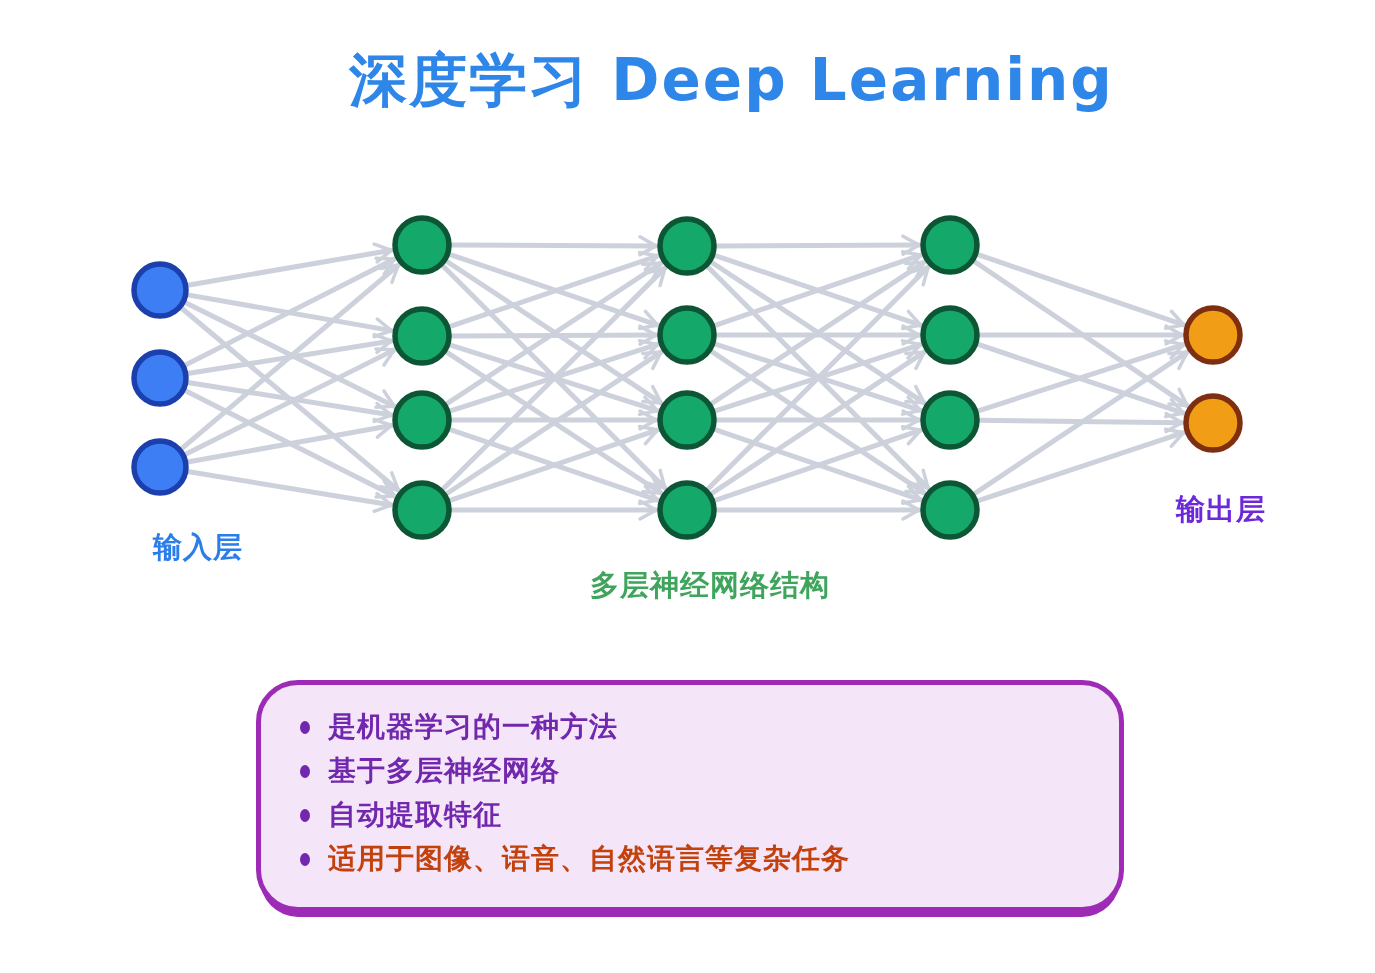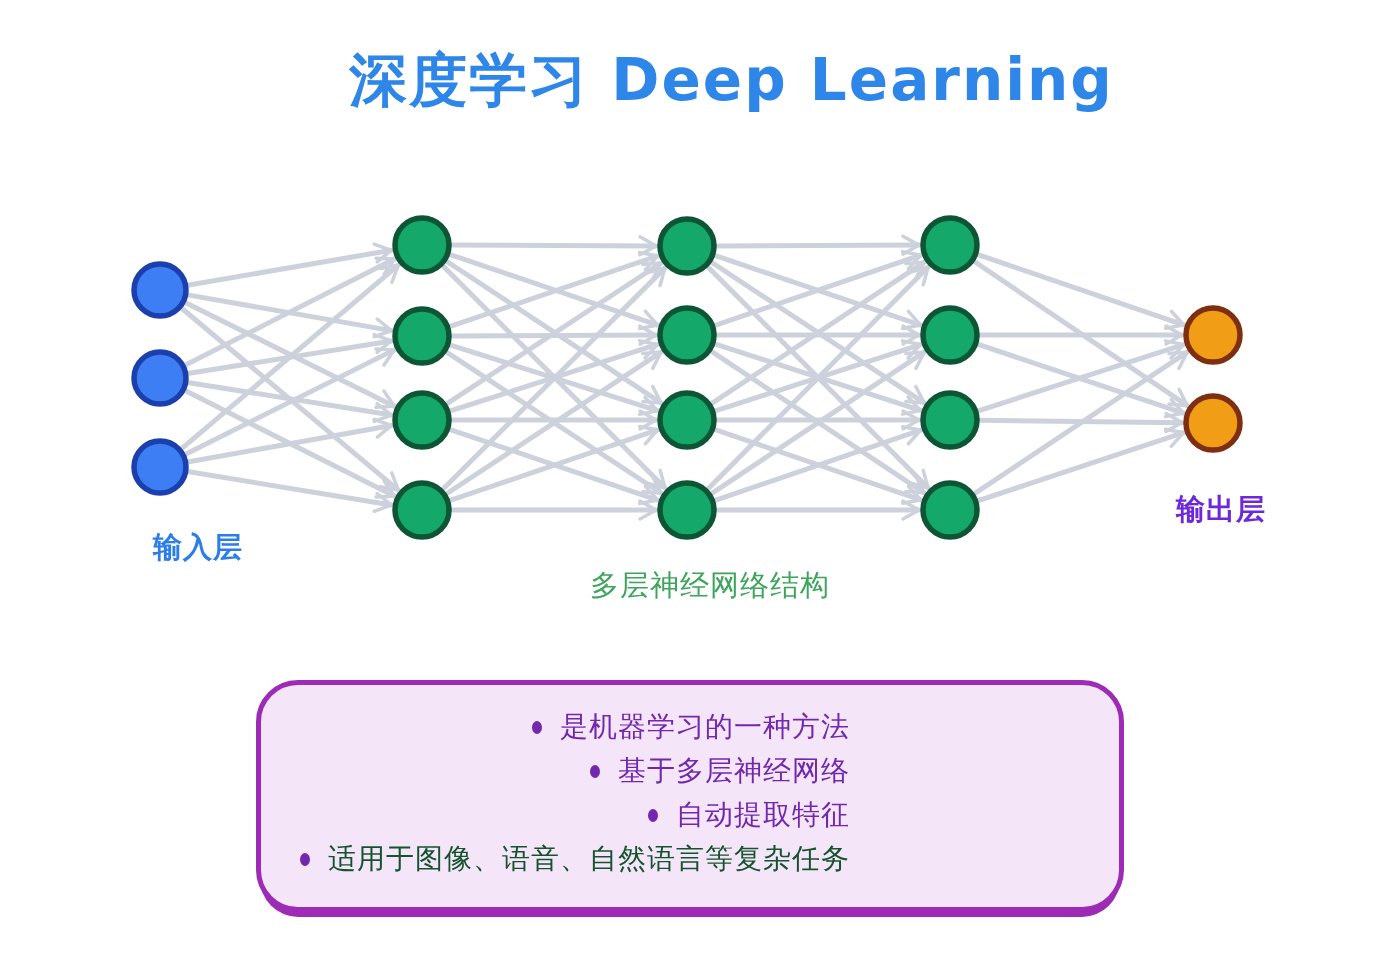--- a/index.html
+++ b/index.html
@@ -8,31 +8,31 @@
     font-family:"DejaVu Sans",sans-serif;overflow:hidden;
   }
   .title{
     position:absolute;top:44px;left:0;width:100%;text-align:center;
     font-size:58px;font-weight:700;letter-spacing:2px;line-height:72px;
   }
   #network-svg{position:absolute;left:0;top:0;}
   .layer-label{position:absolute;font-size:29px;font-weight:700;letter-spacing:1px;}
   .label-input{left:118px;top:528px;margin-left:35px;}
   .label-output{left:1176px;top:490px;}
-  .caption{position:absolute;left:590px;top:566px;font-size:29px;font-weight:400;letter-spacing:1px;}
+  .caption{position:absolute;left:590px;top:566px;font-size:29px;font-weight:700;letter-spacing:1px;}
   .info-box{
     position:absolute;left:256px;top:680px;width:868px;height:232px;
     border:5px solid;border-radius:42px;box-sizing:border-box;
   }
   .info-list{
     position:absolute;left:300px;top:705px;margin:0;padding:0;list-style:none;
   }
   .info-list li{
     display:flex;align-items:center;height:44px;
-    font-size:28px;font-weight:400;letter-spacing:1px;white-space:nowrap;justify-content:flex-end;
+    font-size:28px;font-weight:700;letter-spacing:1px;white-space:nowrap;
   }
   .dot{
     width:10px;height:13px;border-radius:50%;
     margin-right:18px;flex:0 0 auto;
   }
 </style>
 </head>
 <body>
 
 <div class="title" style="color: rgb(46, 134, 232); padding-left: 44px;">深度学习 Deep Learning</div>
@@ -140,17 +140,17 @@
     <span>是机器学习的一种方法</span>
   </li>
   <li style="color: rgb(114, 40, 174);">
     <span class="dot" style="background: rgb(114, 40, 174);"></span>
     <span>基于多层神经网络</span>
   </li>
   <li style="color: rgb(114, 40, 174);">
     <span class="dot" style="background: rgb(114, 40, 174);"></span>
     <span>自动提取特征</span>
   </li>
-  <li style="color: #14532d;">
+  <li style="color: #c2410c;">
     <span class="dot" style="background: rgb(114, 40, 174);"></span>
     <span>适用于图像、语音、自然语言等复杂任务</span>
   </li>
 </ul>
 
 </body></html>

